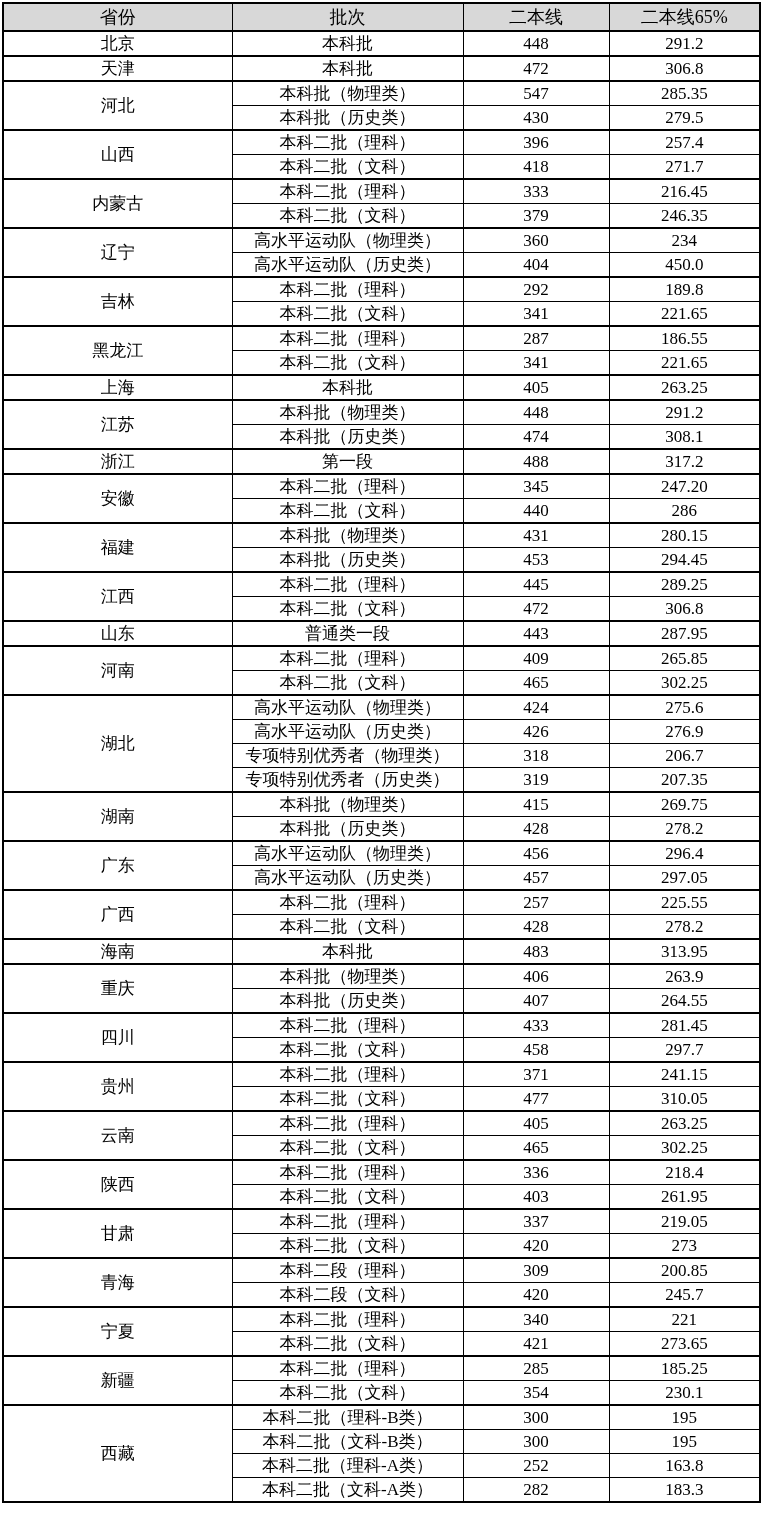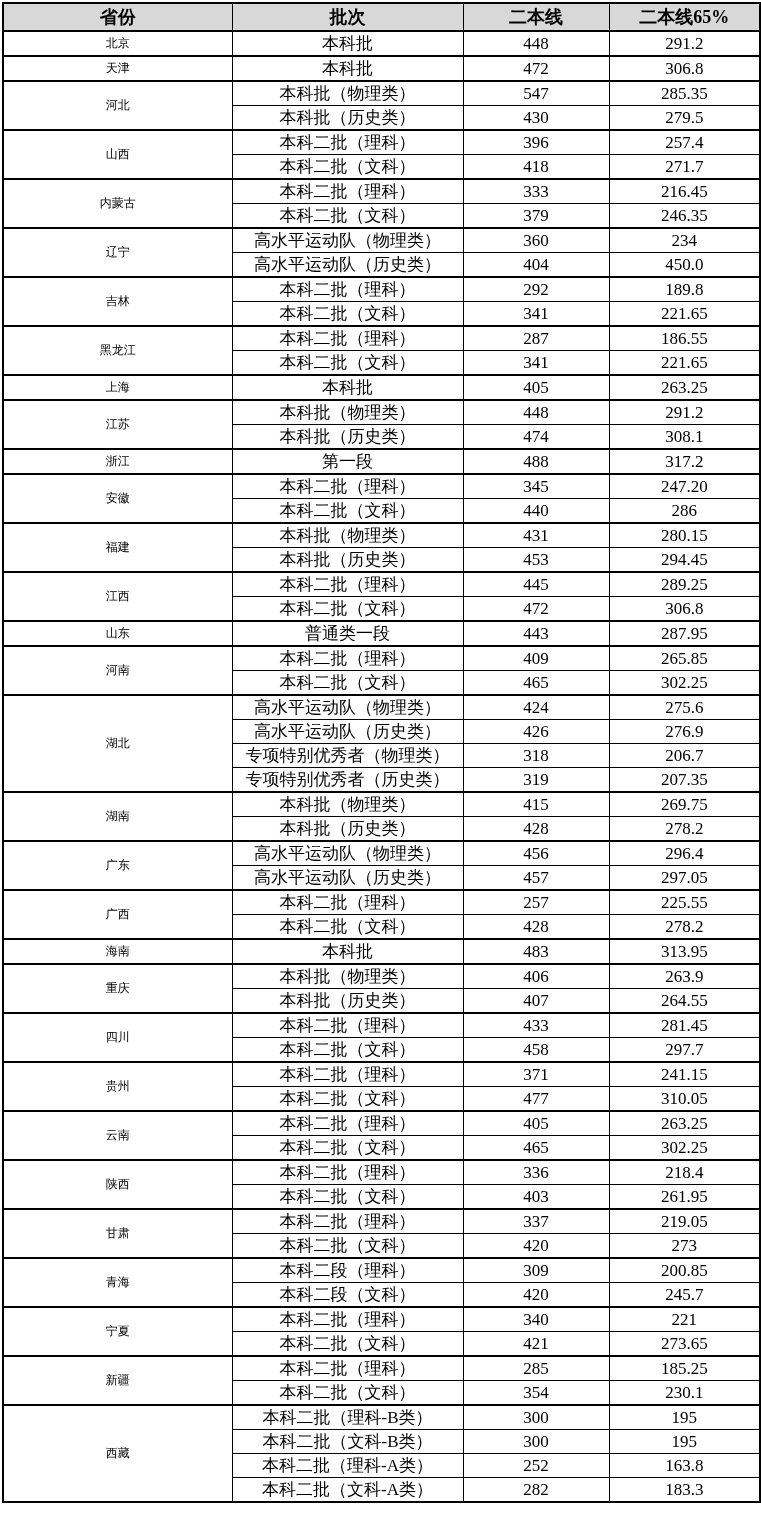--- a/index.html
+++ b/index.html
@@ -24,34 +24,34 @@
     border: 1px solid #000000;
     text-align: center;
     vertical-align: middle;
     padding: 0 2px;
     overflow: hidden;
     white-space: nowrap;
   }
   .score-table thead th {
     height: 26px;
     background: #d8d8d8;
-    font-weight: bold;
+    font-weight: normal;
     font-size: 18px;
     border-bottom: 2px solid #000000;
   }
   .score-table tbody td {
     height: 22.5px;
     font-size: 17px;
   }
   
   .score-table tbody tr.group-start td {
     border-top: 2px solid #000000;
   }
   .score-table td.province-cell {
-    font-size: 12px;
+    font-size: 17px;
   }
 </style>
 </head>
 <body>
 
 <table class="score-table">
   <colgroup>
     <col style="width:229px">
     <col style="width:231px">
     <col style="width:146px">

